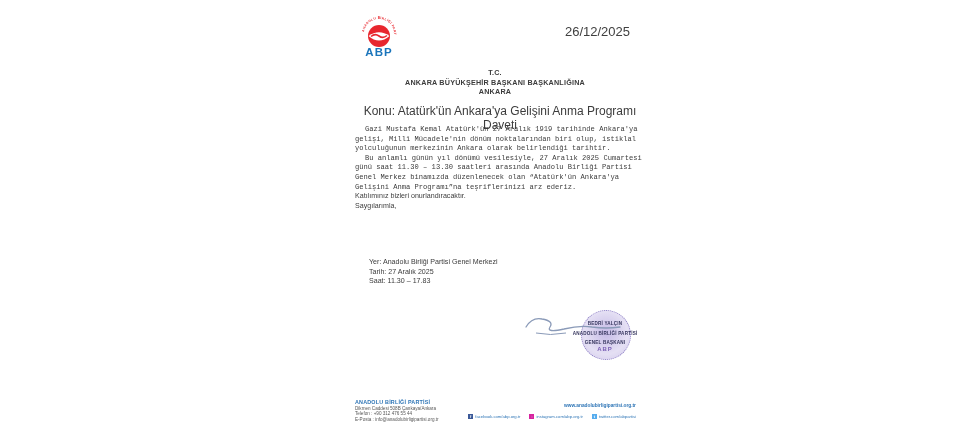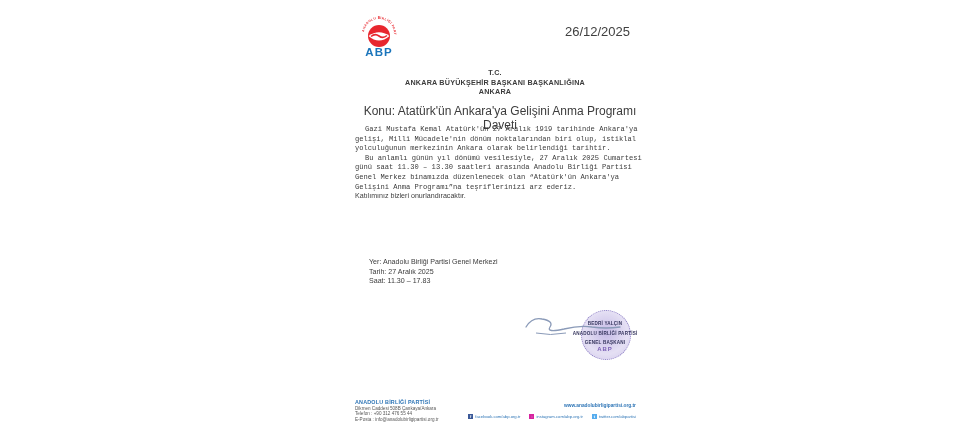--- a/index.html
+++ b/index.html
@@ -81,20 +81,21 @@
     <div>ANKARA BÜYÜKŞEHİR BAŞKANI BAŞKANLIĞINA</div>
     <div>ANKARA</div>
   </div>
 
   <div class="subject">Konu: Atatürk'ün Ankara'ya Gelişini Anma Programı Daveti</div>
 
   <div class="body-text">
     <p class="indent">Gazi Mustafa Kemal Atatürk'ün 27 Aralık 1919 tarihinde Ankara'ya gelişi, Millî Mücadele'nin dönüm noktalarından biri olup, istiklal yolculuğunun merkezinin Ankara olarak belirlendiği tarihtir.</p>
     <p class="indent">Bu anlamlı günün yıl dönümü vesilesiyle, 27 Aralık 2025 Cumartesi günü saat 11.30 – 13.30 saatleri arasında Anadolu Birliği Partisi Genel Merkez binamızda düzenlenecek olan “Atatürk'ün Ankara'ya Gelişini Anma Programı”na teşriflerinizi arz ederiz.</p>
     <p>Katılımınız bizleri onurlandıracaktır.</p>
+    <p>Saygılarımla,</p>
   </div>
 
   <div class="details">
     <div>Yer: Anadolu Birliği Partisi Genel Merkezi</div>
     <div>Tarih: 27 Aralık 2025</div>
     <div>Saat: 11.30 – 17.83</div>
   </div>
 
   <div class="sig-area">
     <div class="stamp"></div>

